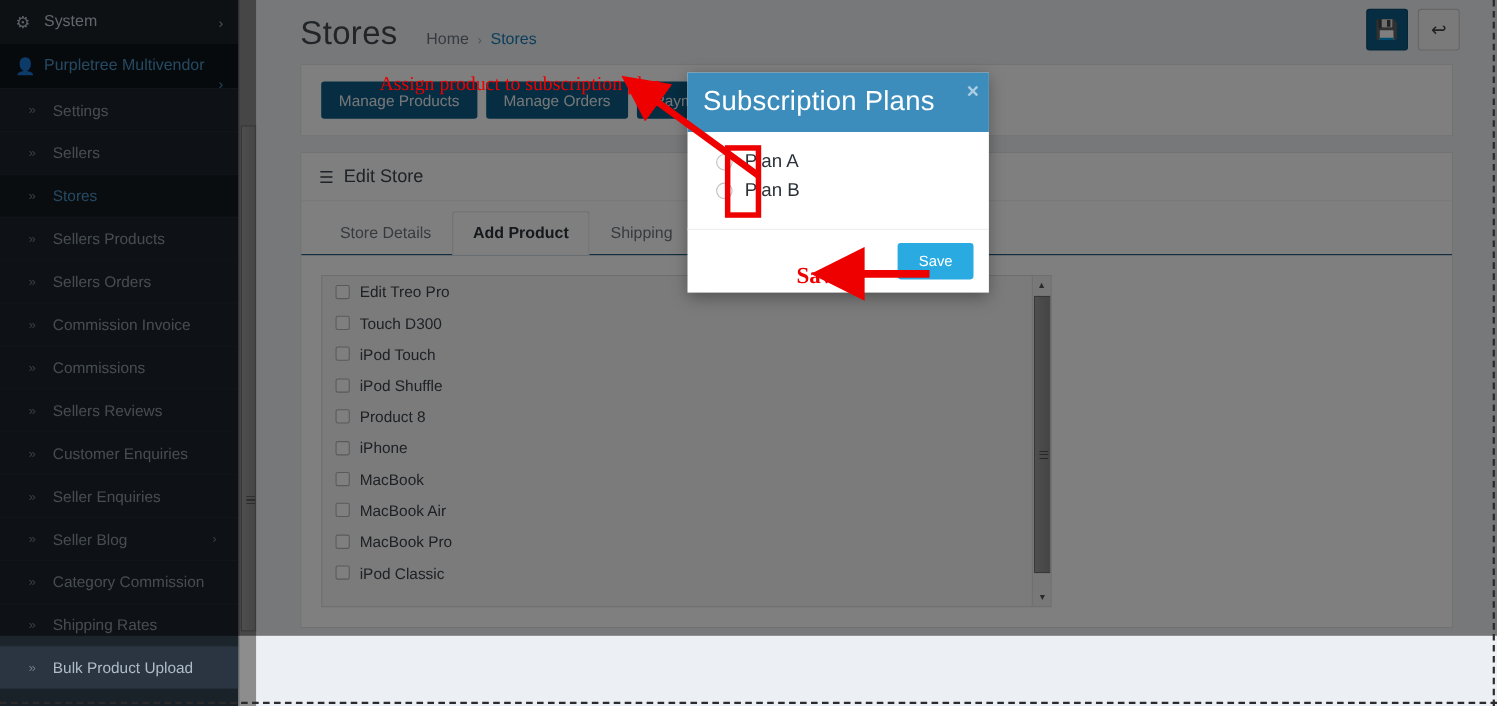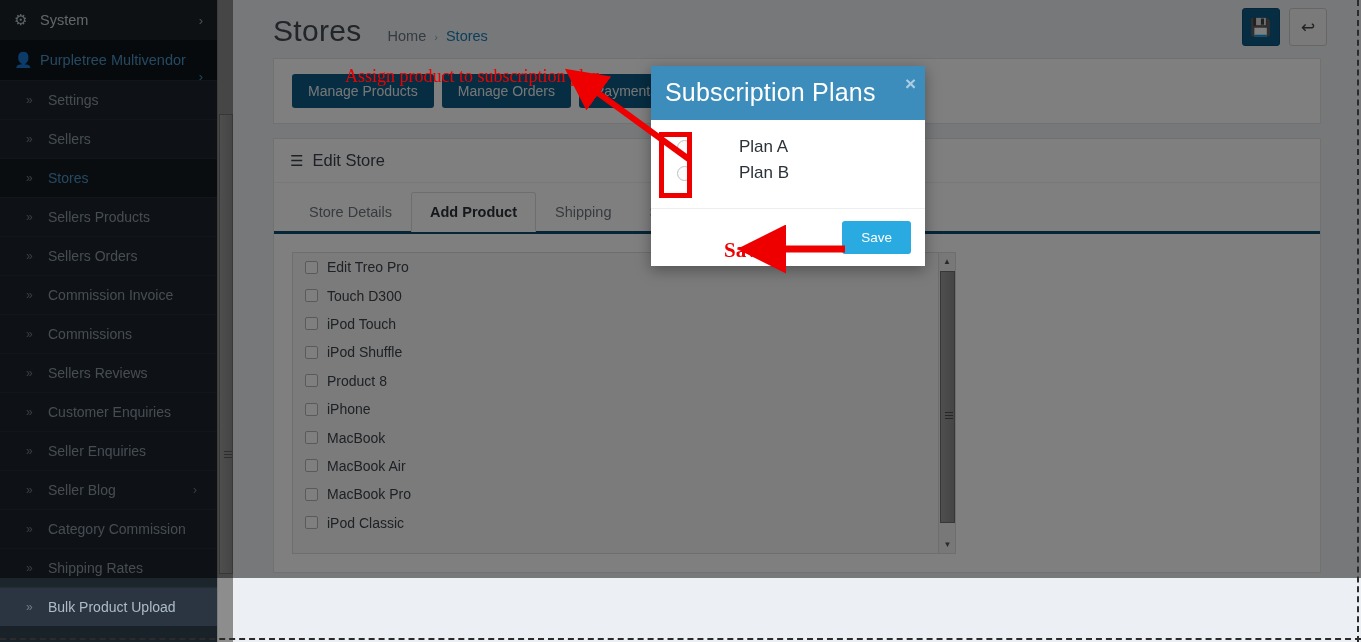--- a/index.html
+++ b/index.html
@@ -95,21 +95,21 @@
     padding: 9px 16px; font-size: 14px; border-radius: 3px;
     font-family: "Liberation Sans", sans-serif;
   }
 
   .box-hdr {
     padding: 12px 16px; border-bottom: 1px solid #f1f1f1;
     display: flex; align-items: center; color: #3c434a; font-size: 16.5px;
   }
   .box-hdr .lst { margin-right: 9px; font-size: 15px; color: #3c434a; }
 
-  .tabs { display: flex; padding: 9px 16px 0 16px; border-bottom: 3px solid #0c4a6e; }
+  .tabs { display: flex; padding: 9px 16px 0 16px; border-bottom: 1px solid #0c4a6e; }
   .tab {
     padding: 11px 18px; font-size: 14.5px; color: #6d767e;
     border: 1px solid transparent; margin-bottom: -1px; border-radius: 3px 3px 0 0;
   }
   .tab.active {
     background: #fff; border-color: #ddd; border-bottom-color: #fff;
     color: #2b3238; font-weight: bold;
   }
 
   .tab-body { padding: 18px; }
@@ -142,35 +142,35 @@
   }
 
   
   #overlay {
     position: absolute; left: 0; top: 0; width: 1361px; height: 578px;
     background: rgba(0,0,0,0.5); z-index: 40; pointer-events: none;
   }
 
   
   #modal {
-    position: absolute; left: 651px; top: 66px; width: 274px;
+    position: absolute; left: 625px; top: 66px; width: 274px;
     background: #fff; z-index: 60;
     box-shadow: 0 4px 14px rgba(0,0,0,.35);
   }
   .m-hdr {
     background: #3c8dbc; color: #fff; padding: 12px 14px 13px 14px;
     position: relative;
   }
   .m-title { font-size: 25px; font-weight: 300; letter-spacing: .2px; }
   .m-x {
     position: absolute; right: 9px; top: 7px; color: #cfe3f0;
     font-size: 19px; opacity: .75; font-weight: bold;
   }
   .m-body { padding: 14px 0 22px 0; }
-  .m-opt { display: flex; align-items: center; padding: 3px 0 3px 26px; gap: 36px; }
+  .m-opt { display: flex; align-items: center; padding: 3px 0 3px 26px; }
   .m-opt .radio {
     width: 15px; height: 15px; border-radius: 50%;
     border: 1px solid #c0c0c0; background: #fbfbfb; flex: none;
   }
   .m-opt .lbl { margin-left: 11px; font-size: 17px; color: #2b3238; }
   .m-ftr {
     border-top: 1px solid #eee; padding: 12px 14px; display: flex; justify-content: flex-end;
   }
   .m-save {
     background: #29abe2; color: #fff; border: none; border-radius: 3px;

